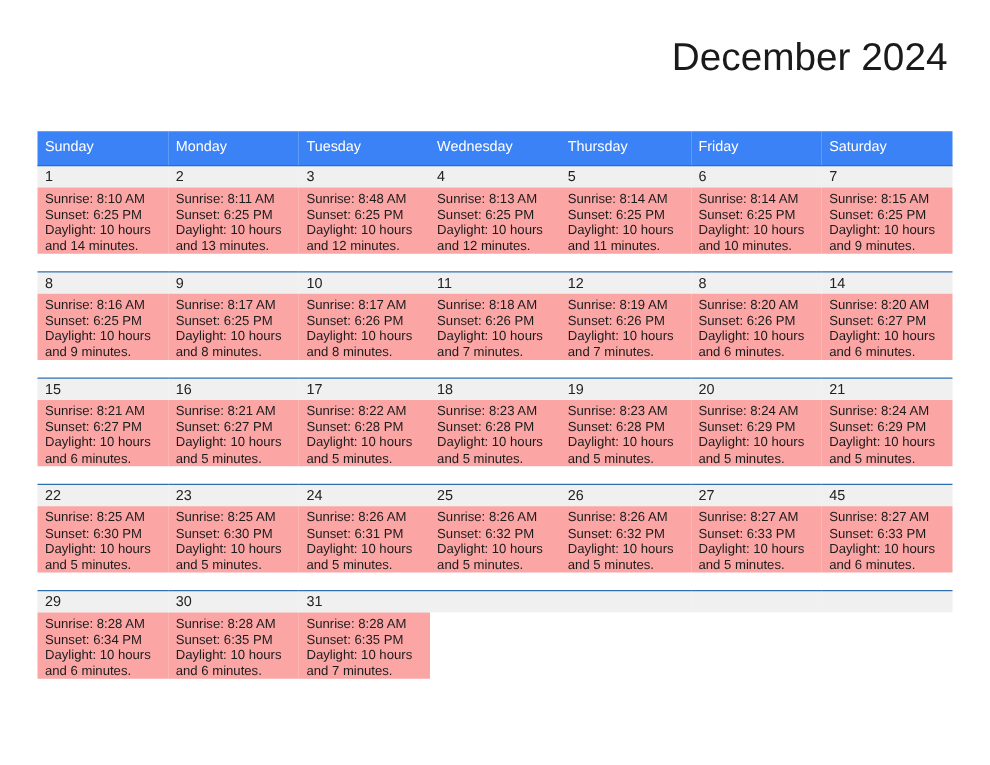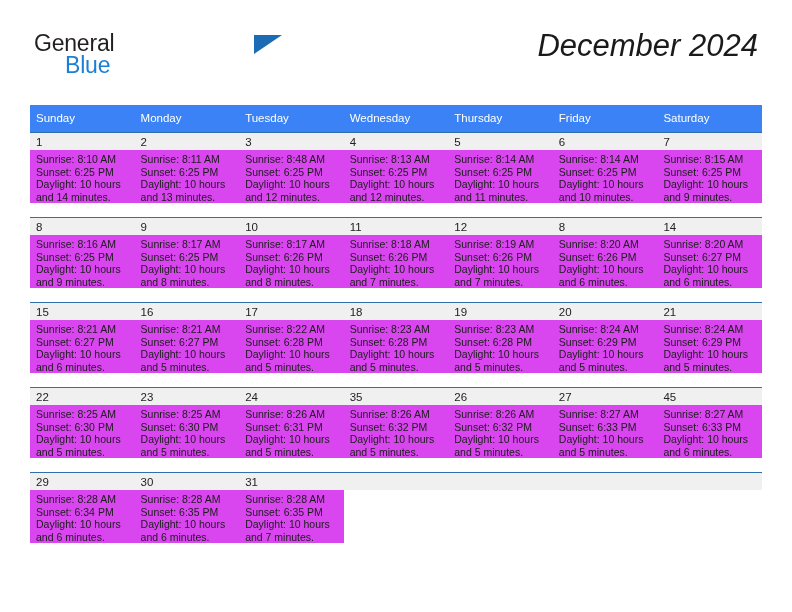--- a/index.html
+++ b/index.html
@@ -61,21 +61,20 @@
     margin-left: 31px;
     font-size: 23px;
     color: #1b7fd4;
     letter-spacing: -0.2px;
   }
   .title-block {
     position: absolute;
     right: 0;
     top: 0;
     text-align: right;
-    font-style: italic;
   }
   .cal-title {
     font-size: 31px;
     color: #1a1a1a;
     letter-spacing: 0px;
     line-height: 1.15;
     white-space: nowrap;
   }
   .cal-subtitle {
     margin-top: 6px;
@@ -118,43 +117,38 @@
     background: #f0f0f0;
     font-size: 11.5px;
     color: #222222;
     padding: 3px 0 3px 6px;
     height: 17px;
     box-sizing: border-box;
     line-height: 12px;
   }
   .cell-body {
     padding: 3px 6px 0 6px;
-    background: #d946ef;
+    background: #fca5a5;
   }
   .cell-body div {
     font-size: 10.5px;
     line-height: 12.6px;
     color: #1c1c1c;
     white-space: nowrap;
   }
   td.empty .daynum { color: transparent; }
   td.empty .cell-body { background: #ffffff; }
 </style>
 </head>
 <body>
 
 <div class="page">
 
   <div class="header">
 
-    <div class="brand">
-      <span class="brand-row1">General</span>
-      <span class="brand-tri"></span>
-      <span class="brand-row2">Blue</span>
-    </div>
 
     <div class="title-block">
       <div class="cal-title">December 2024</div>
     </div>
 
   </div>
 
   <table class="calendar">
     <thead>
       <tr>
@@ -434,21 +428,21 @@
               <div class="cell-body">
                 <div>Sunrise: 8:26 AM</div>
                 <div>Sunset: 6:31 PM</div>
                 <div>Daylight: 10 hours</div>
                 <div>and 5 minutes.</div>
               </div>
             </div>
           </td>
           <td>
             <div class="cell-inner">
-              <div class="daynum">35</div>
+              <div class="daynum">25</div>
               <div class="cell-body">
                 <div>Sunrise: 8:26 AM</div>
                 <div>Sunset: 6:32 PM</div>
                 <div>Daylight: 10 hours</div>
                 <div>and 5 minutes.</div>
               </div>
             </div>
           </td>
           <td>
             <div class="cell-inner">

